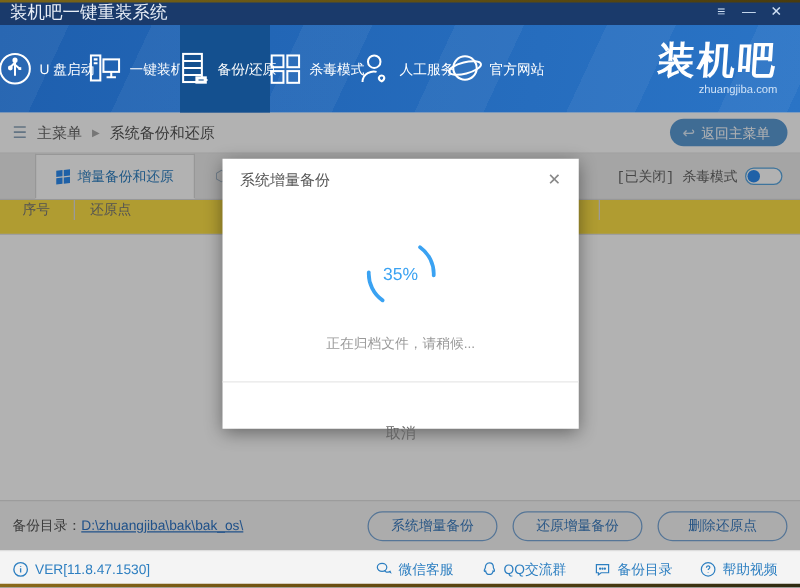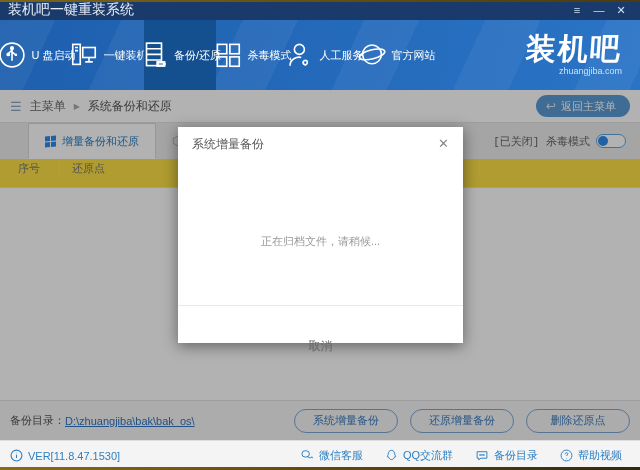--- a/index.html
+++ b/index.html
@@ -265,20 +265,26 @@
   </div>
 
   <div class="dim-overlay"></div>
 
   <div class="modal">
     <div class="modal-header">
       <span class="modal-title">系统增量备份</span>
       <span class="modal-close">✕</span>
     </div>
     <div class="modal-body">
+      <div class="spinner-wrap">
+        <svg width="64" height="64" viewBox="0 0 64 64">
+          <circle cx="32" cy="32" r="26" fill="none" stroke="#3aa2f2" stroke-width="3" stroke-linecap="round" stroke-dasharray="26 55.7" transform="rotate(125 32 32)"></circle>
+        </svg>
+        <span class="progress-text">35%</span>
+      </div>
       <div class="modal-status">正在归档文件，请稍候...</div>
     </div>
     <div class="modal-footer">
       <span class="cancel-btn">取消</span>
     </div>
   </div>
 
   <div class="edge-top"></div>
   <div class="edge-bottom"></div>
 </div>

